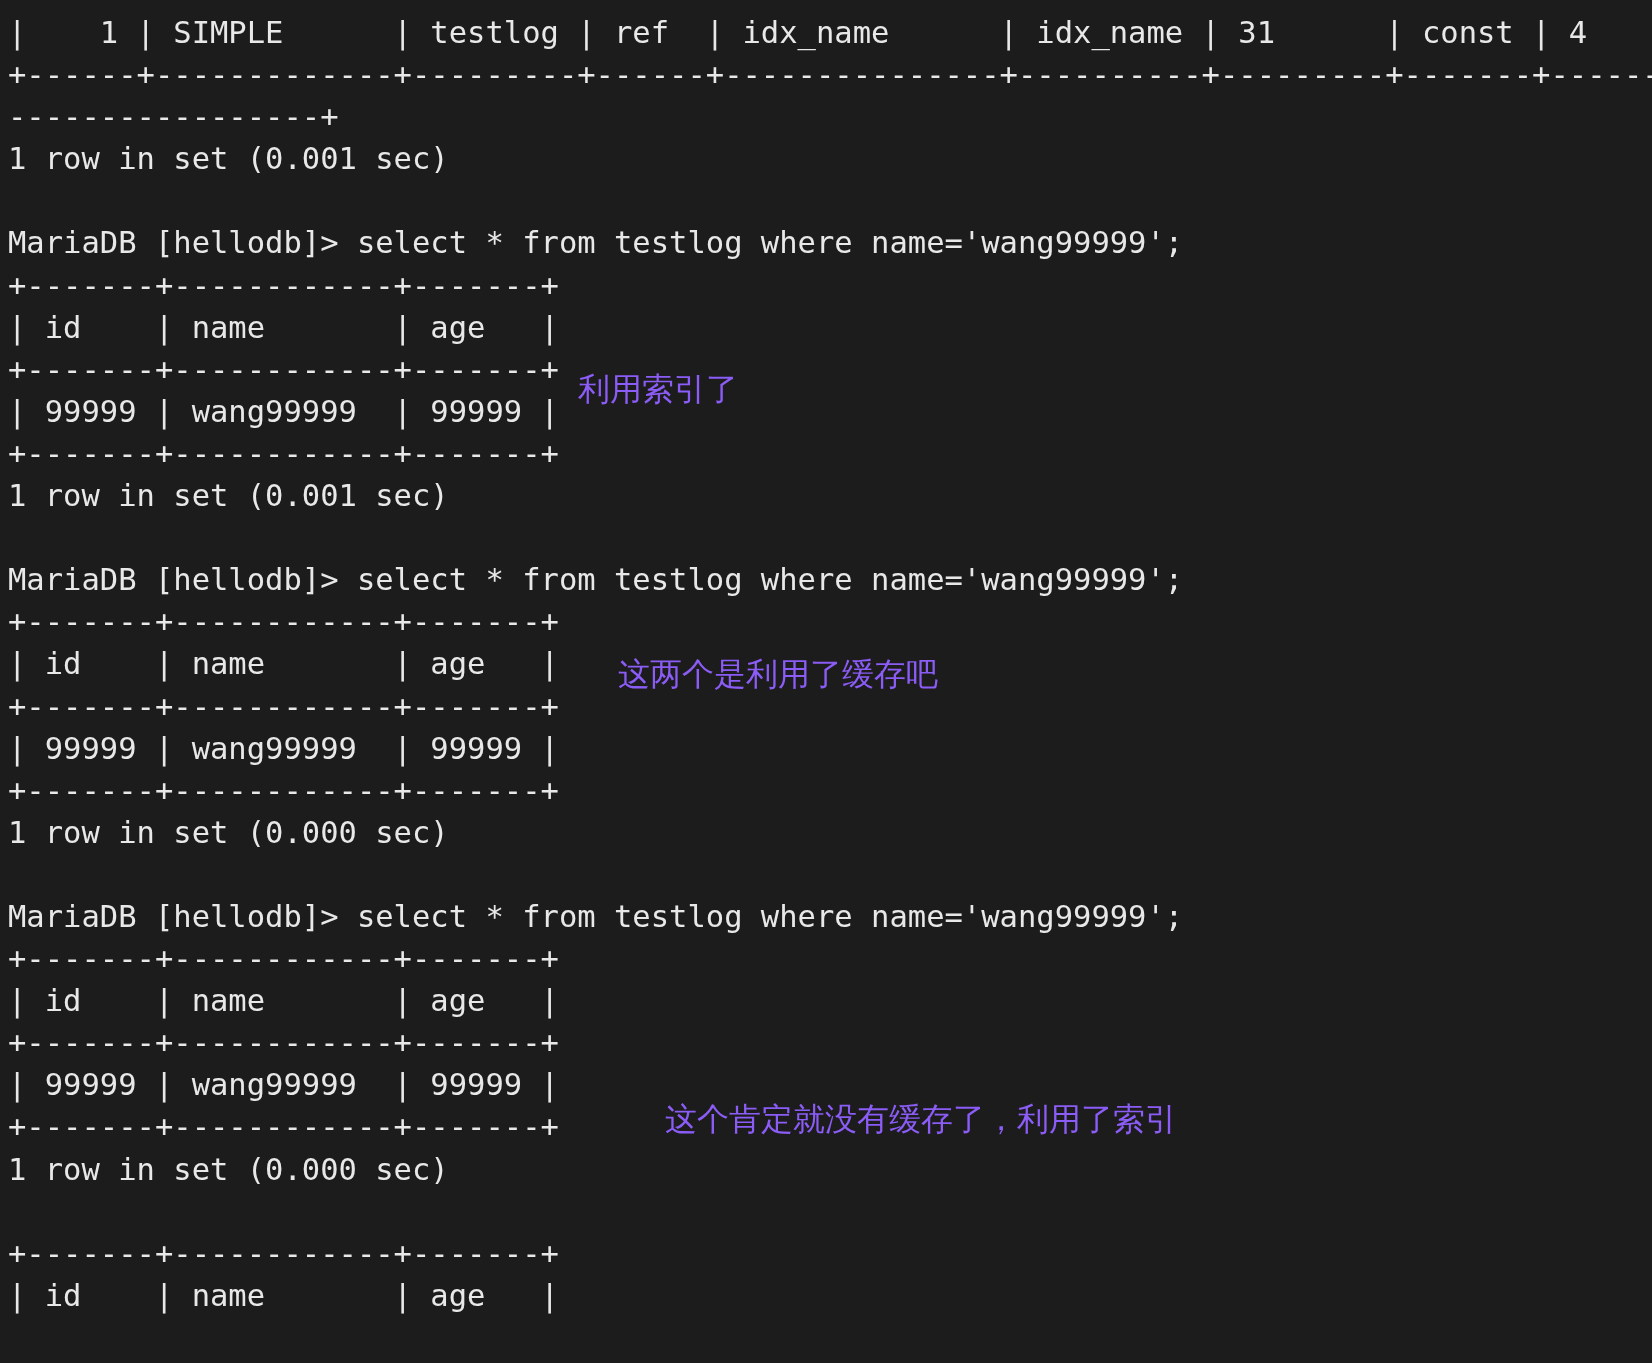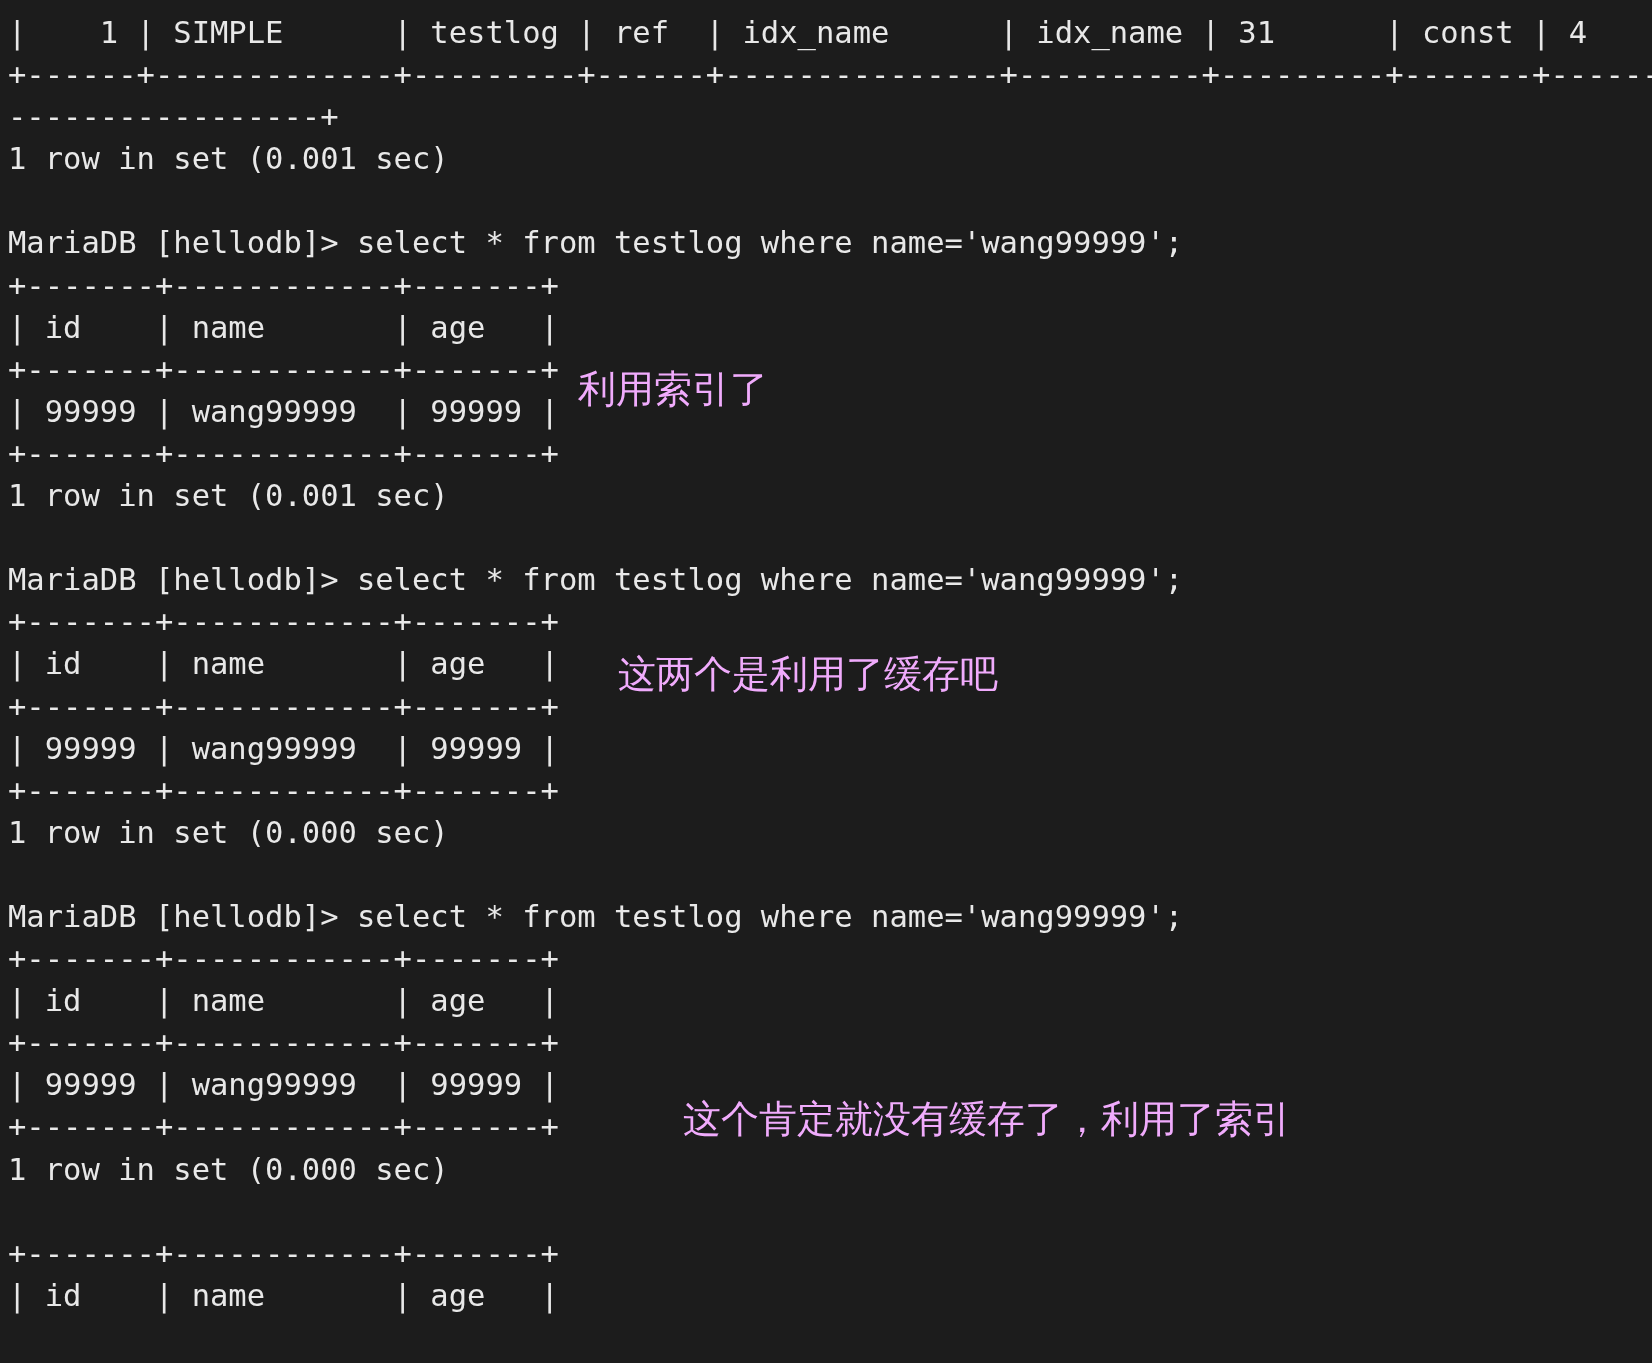--- a/index.html
+++ b/index.html
@@ -29,30 +29,30 @@
     height: 42.1px;
     letter-spacing: 0px;
     white-space: pre;
     font-weight: 400;
   }
   .line.blank {
     color: transparent;
   }
   .annotation {
     position: absolute;
-    color: #f0abfc;
+    color: #8b5cf6;
     font-family: "DejaVu Sans", "Liberation Sans", sans-serif;
-    font-size: 38px;
+    font-size: 32px;
     line-height: 34px;
     white-space: pre;
     font-weight: 400;
   }
   #ann-0 { left: 578px; top: 372px; }
   #ann-1 { left: 618px; top: 657px; }
-  #ann-2 { left: 683px; top: 1102px; }
+  #ann-2 { left: 665px; top: 1102px; }
 </style>
 </head>
 <body>
 
 <div id="terminal">
 
   <div class="line">|    1 | SIMPLE      | testlog | ref  | idx_name      | idx_name | 31      | const | 4    | Usin</div>
   <div class="line">+------+-------------+---------+------+---------------+----------+---------+-------+------+-----</div>
   <div class="line">-----------------+</div>
   <div class="line">1 row in set (0.001 sec)</div>

